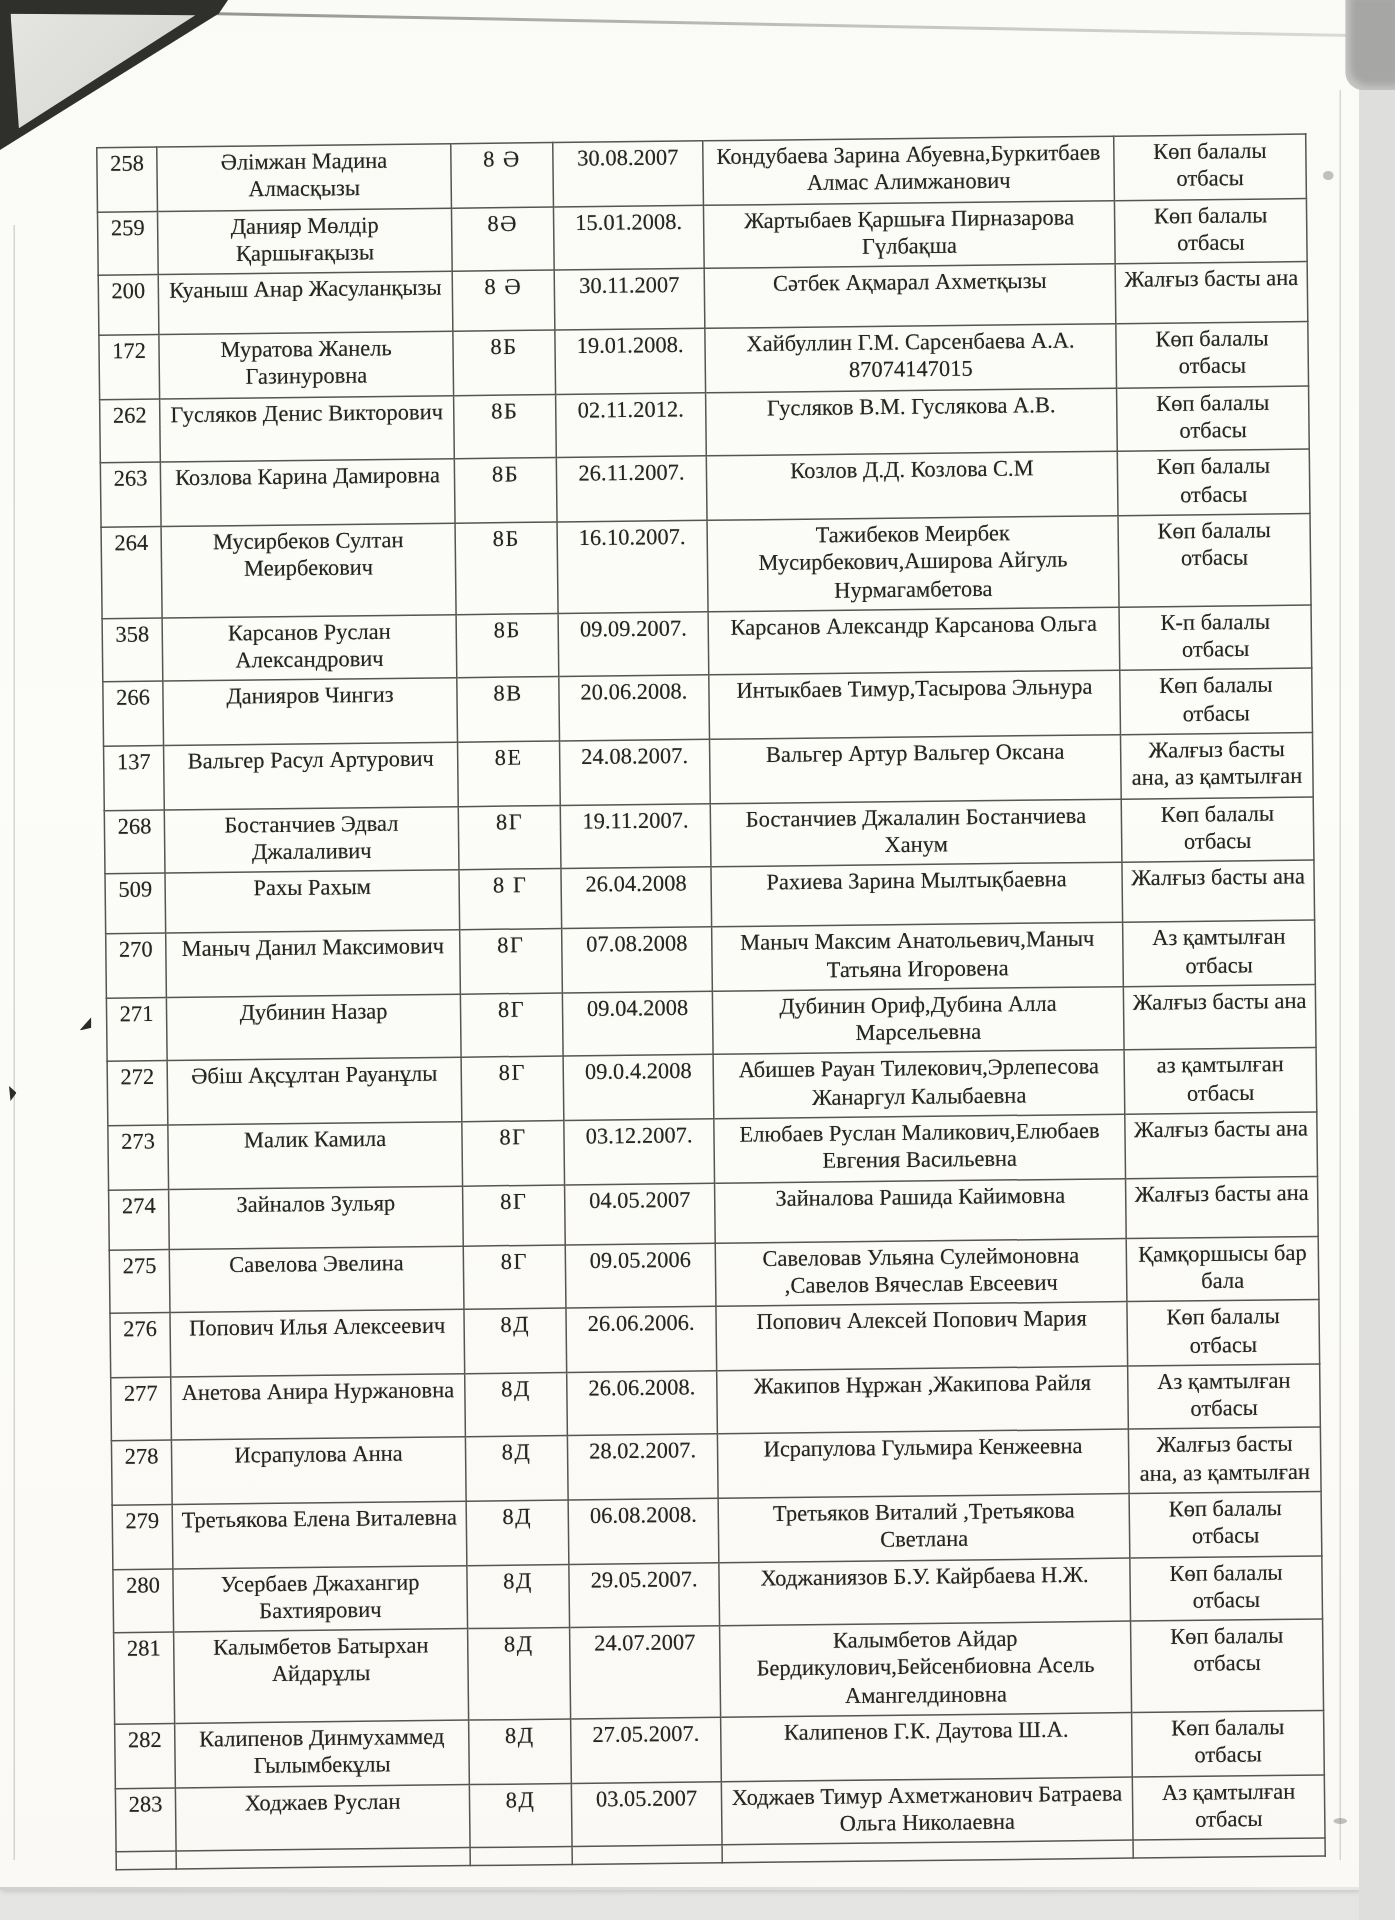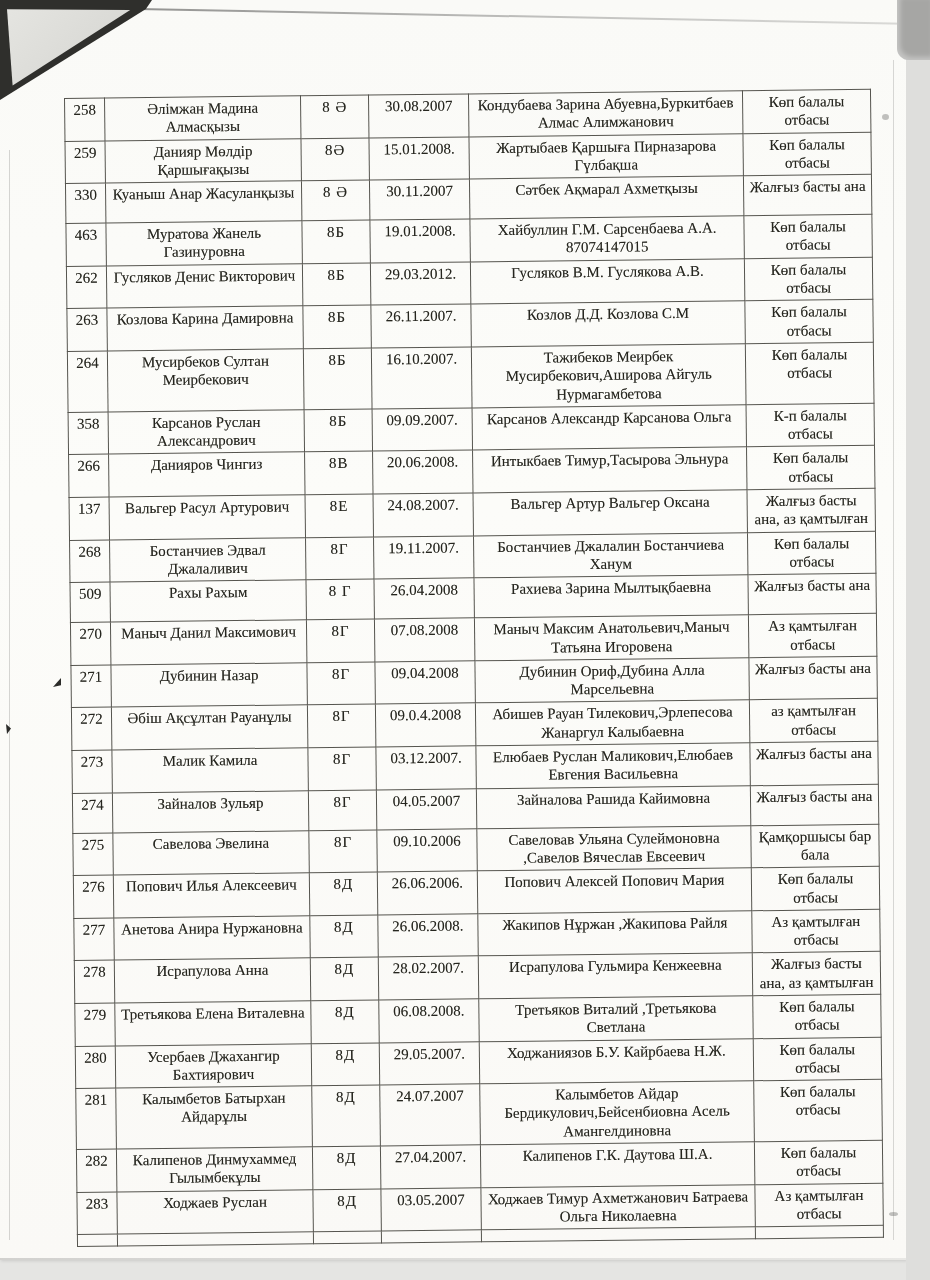--- a/index.html
+++ b/index.html
@@ -182,40 +182,40 @@
   </tr>
           <tr>
     <td class="c-num">259</td>
     <td class="c-name">Данияр Мөлдір Қаршығақызы</td>
     <td class="c-grade">8Ә</td>
     <td class="c-date">15.01.2008.</td>
     <td class="c-parents">Жартыбаев Қаршыға Пирназарова Гүлбақша</td>
     <td class="c-status">Көп балалы отбасы</td>
   </tr>
           <tr>
-    <td class="c-num">330</td>
+    <td class="c-num">200</td>
     <td class="c-name">Куаныш Анар Жасуланқызы</td>
     <td class="c-grade">8 Ә</td>
     <td class="c-date">30.11.2007</td>
     <td class="c-parents">Сәтбек Ақмарал Ахметқызы</td>
     <td class="c-status">Жалғыз басты ана</td>
   </tr>
           <tr>
-    <td class="c-num">463</td>
+    <td class="c-num">172</td>
     <td class="c-name">Муратова Жанель Газинуровна</td>
     <td class="c-grade">8Б</td>
     <td class="c-date">19.01.2008.</td>
     <td class="c-parents">Хайбуллин Г.М. Сарсенбаева А.А. 87074147015</td>
     <td class="c-status">Көп балалы отбасы</td>
   </tr>
           <tr>
     <td class="c-num">262</td>
     <td class="c-name">Гусляков Денис Викторович</td>
     <td class="c-grade">8Б</td>
-    <td class="c-date">29.03.2012.</td>
+    <td class="c-date">02.11.2012.</td>
     <td class="c-parents">Гусляков В.М. Гуслякова А.В.</td>
     <td class="c-status">Көп балалы отбасы</td>
   </tr>
           <tr>
     <td class="c-num">263</td>
     <td class="c-name">Козлова Карина Дамировна</td>
     <td class="c-grade">8Б</td>
     <td class="c-date">26.11.2007.</td>
     <td class="c-parents">Козлов Д.Д. Козлова С.М</td>
     <td class="c-status">Көп балалы отбасы</td>
@@ -305,21 +305,21 @@
     <td class="c-name">Зайналов Зульяр</td>
     <td class="c-grade">8Г</td>
     <td class="c-date">04.05.2007</td>
     <td class="c-parents">Зайналова Рашида Кайимовна</td>
     <td class="c-status">Жалғыз басты ана</td>
   </tr>
           <tr>
     <td class="c-num">275</td>
     <td class="c-name">Савелова Эвелина</td>
     <td class="c-grade">8Г</td>
-    <td class="c-date">09.10.2006</td>
+    <td class="c-date">09.05.2006</td>
     <td class="c-parents">Савеловав Ульяна Сулеймоновна ,Савелов Вячеслав Евсеевич</td>
     <td class="c-status">Қамқоршысы бар бала</td>
   </tr>
           <tr>
     <td class="c-num">276</td>
     <td class="c-name">Попович Илья Алексеевич</td>
     <td class="c-grade">8Д</td>
     <td class="c-date">26.06.2006.</td>
     <td class="c-parents">Попович Алексей Попович Мария</td>
     <td class="c-status">Көп балалы отбасы</td>
@@ -361,21 +361,21 @@
     <td class="c-name">Калымбетов Батырхан Айдарұлы</td>
     <td class="c-grade">8Д</td>
     <td class="c-date">24.07.2007</td>
     <td class="c-parents">Калымбетов Айдар Бердикулович,Бейсенбиовна Асель Амангелдиновна</td>
     <td class="c-status">Көп балалы отбасы</td>
   </tr>
           <tr>
     <td class="c-num">282</td>
     <td class="c-name">Калипенов Динмухаммед Гылымбекұлы</td>
     <td class="c-grade">8Д</td>
-    <td class="c-date">27.04.2007.</td>
+    <td class="c-date">27.05.2007.</td>
     <td class="c-parents">Калипенов Г.К. Даутова Ш.А.</td>
     <td class="c-status">Көп балалы отбасы</td>
   </tr>
           <tr>
     <td class="c-num">283</td>
     <td class="c-name">Ходжаев Руслан</td>
     <td class="c-grade">8Д</td>
     <td class="c-date">03.05.2007</td>
     <td class="c-parents">Ходжаев Тимур Ахметжанович Батраева Ольга Николаевна</td>
     <td class="c-status">Аз қамтылған отбасы</td>

